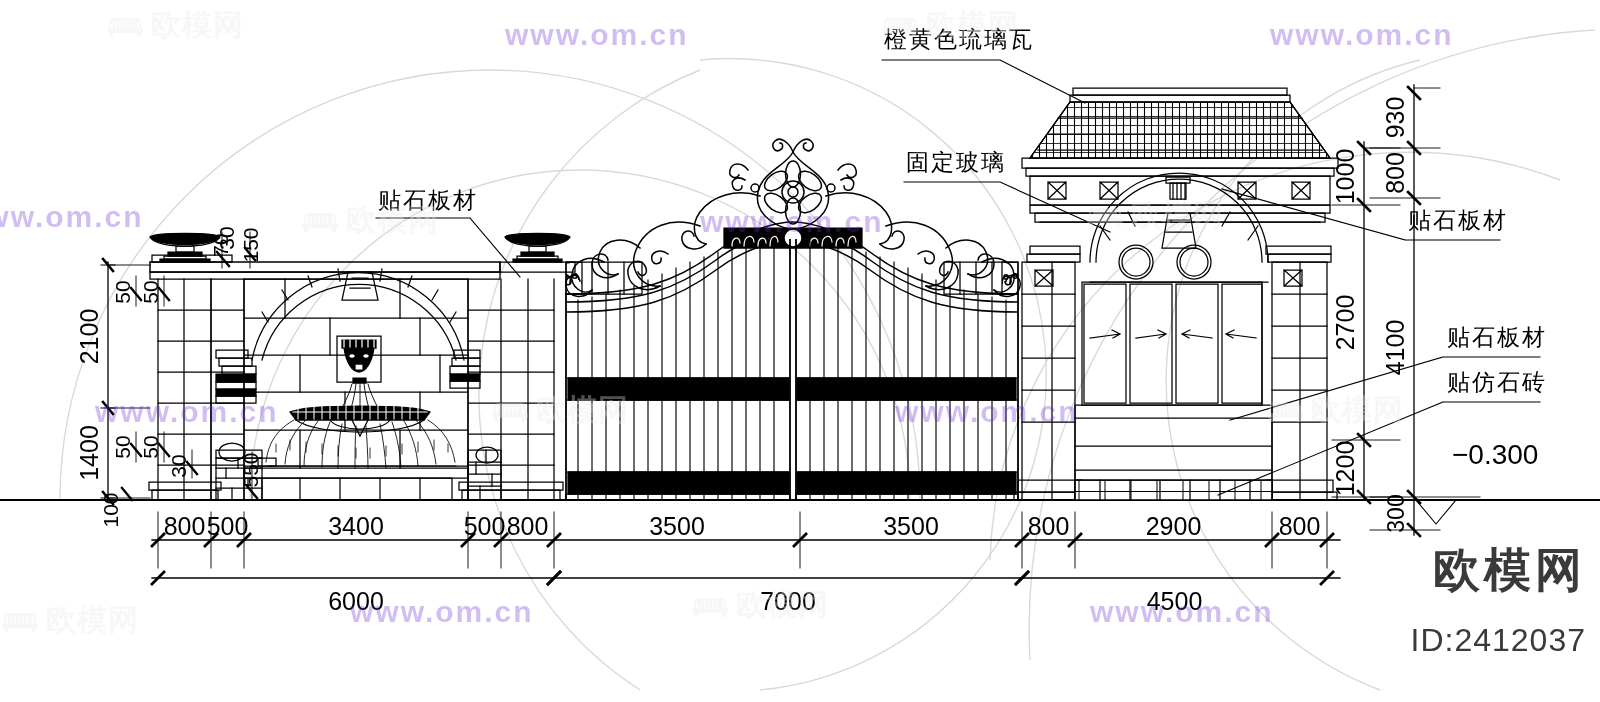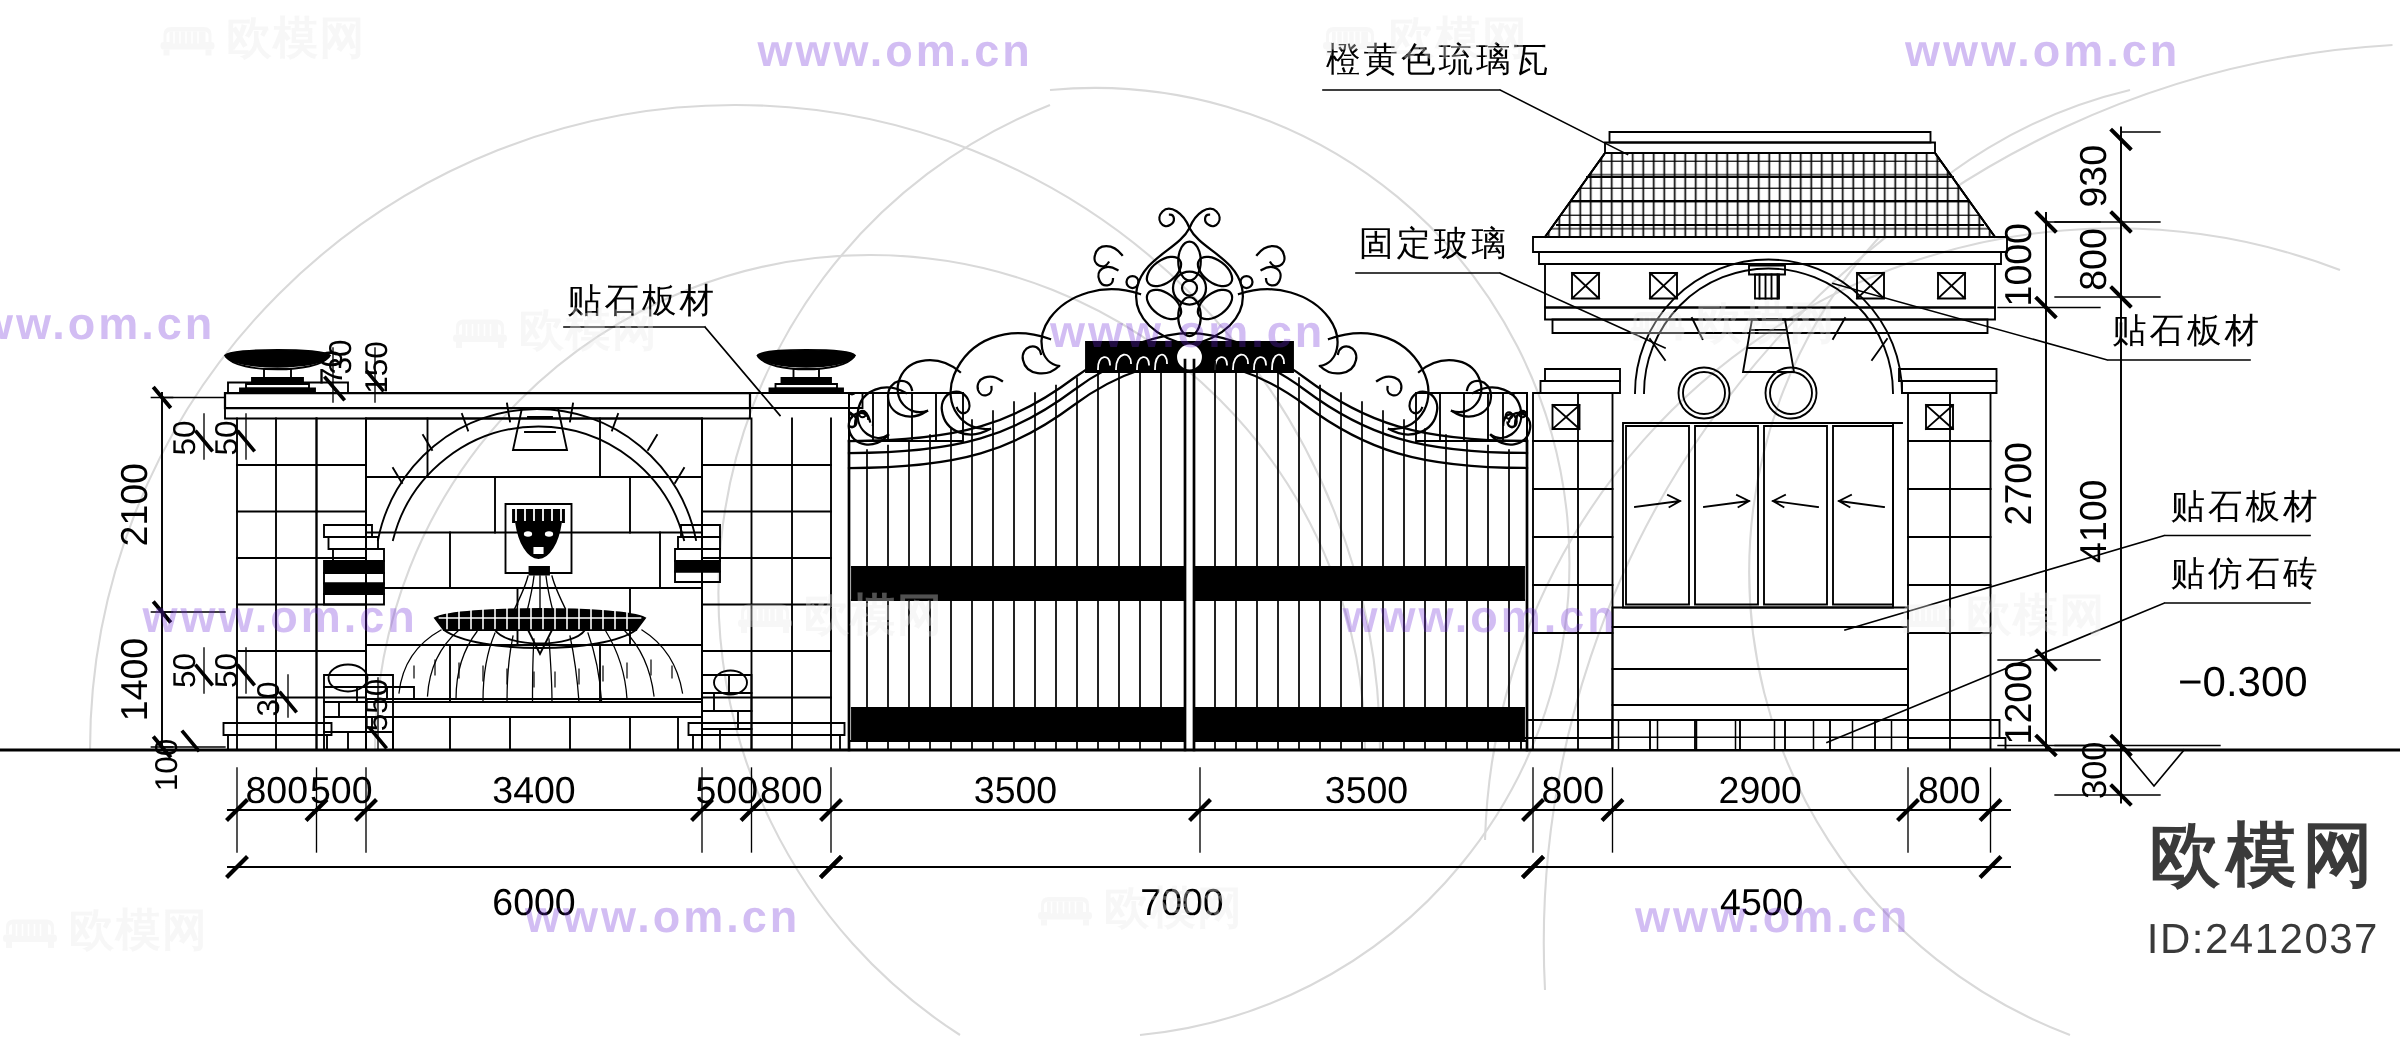--- a/index.html
+++ b/index.html
@@ -8,21 +8,21 @@
   #stage{position:relative;width:1600px;height:702px;background:#ffffff;}
   #cad{position:absolute;left:0;top:0;width:1600px;height:702px;}
   .wm{position:absolute;pointer-events:none;user-select:none;
       color:#e9e9e9;font-weight:bold;white-space:nowrap;}
   .wm-cn{font-size:30px;letter-spacing:1px;}
   .wm-url{font-size:30px;letter-spacing:2px;color:#6d28d9;}
   .wm-sofa{display:inline-block;vertical-align:middle;margin-right:6px;}
   .brand{position:absolute;right:14px;color:#3a3a3a;white-space:nowrap;
          font-weight:bold;user-select:none;}
   .brand-cn{bottom:100px;font-size:47px;letter-spacing:4px;}
-  .brand-id{bottom:60px;font-size:28px;letter-spacing:1px;font-weight:normal;}
+  .brand-id{bottom:43px;font-size:32px;letter-spacing:1px;font-weight:normal;}
 </style>
 </head>
 <body>
 
 <div id="stage">
 
   <svg id="cad" viewBox="0 0 1600 702">
     <defs>
 
       <pattern id="scrollband" x="0" y="0" width="22" height="18" patternUnits="userSpaceOnUse">

